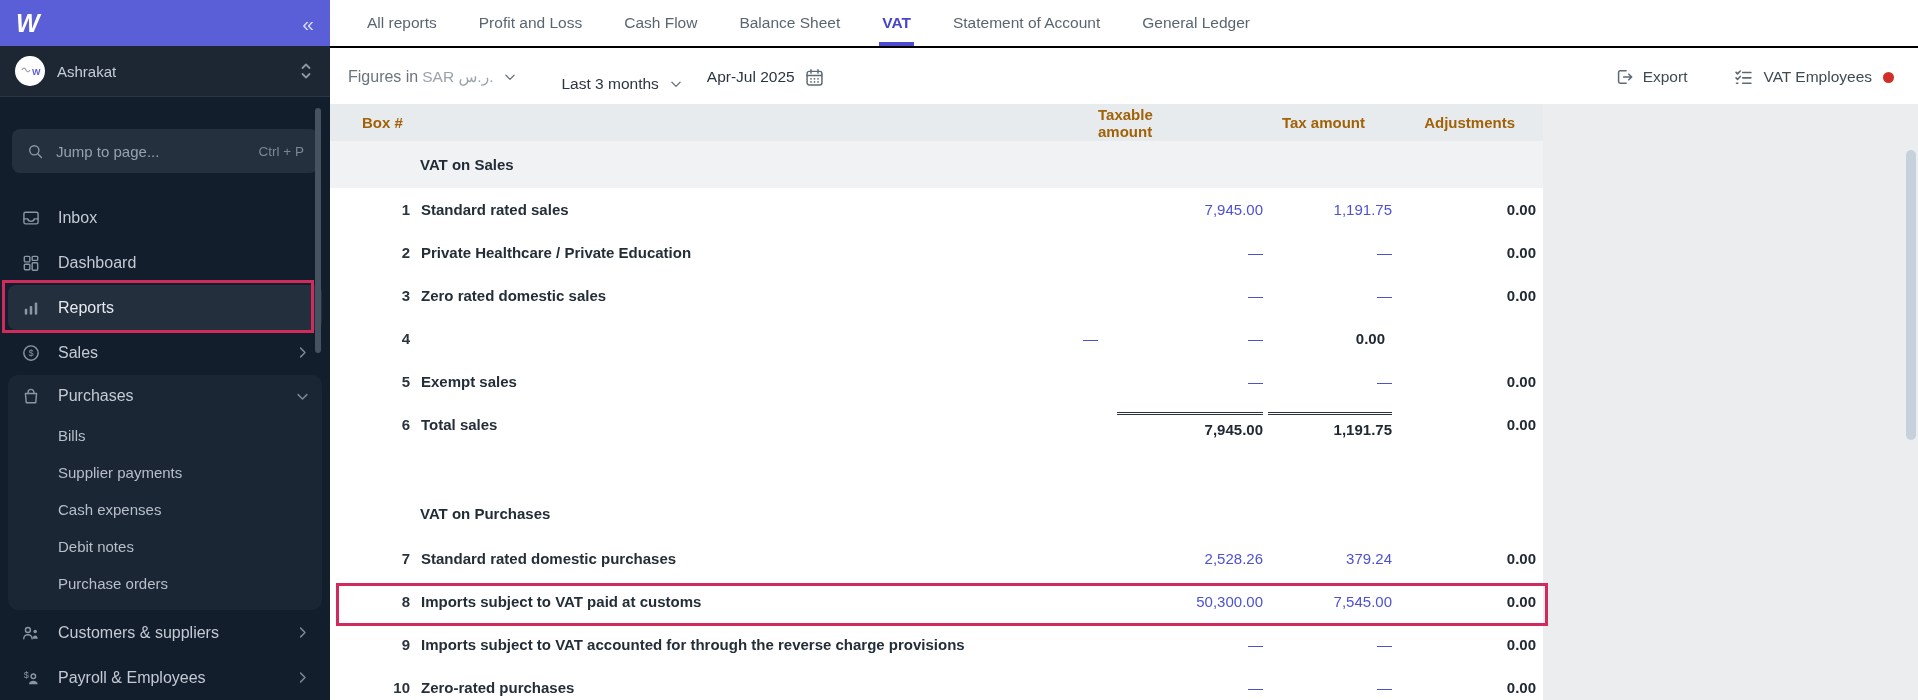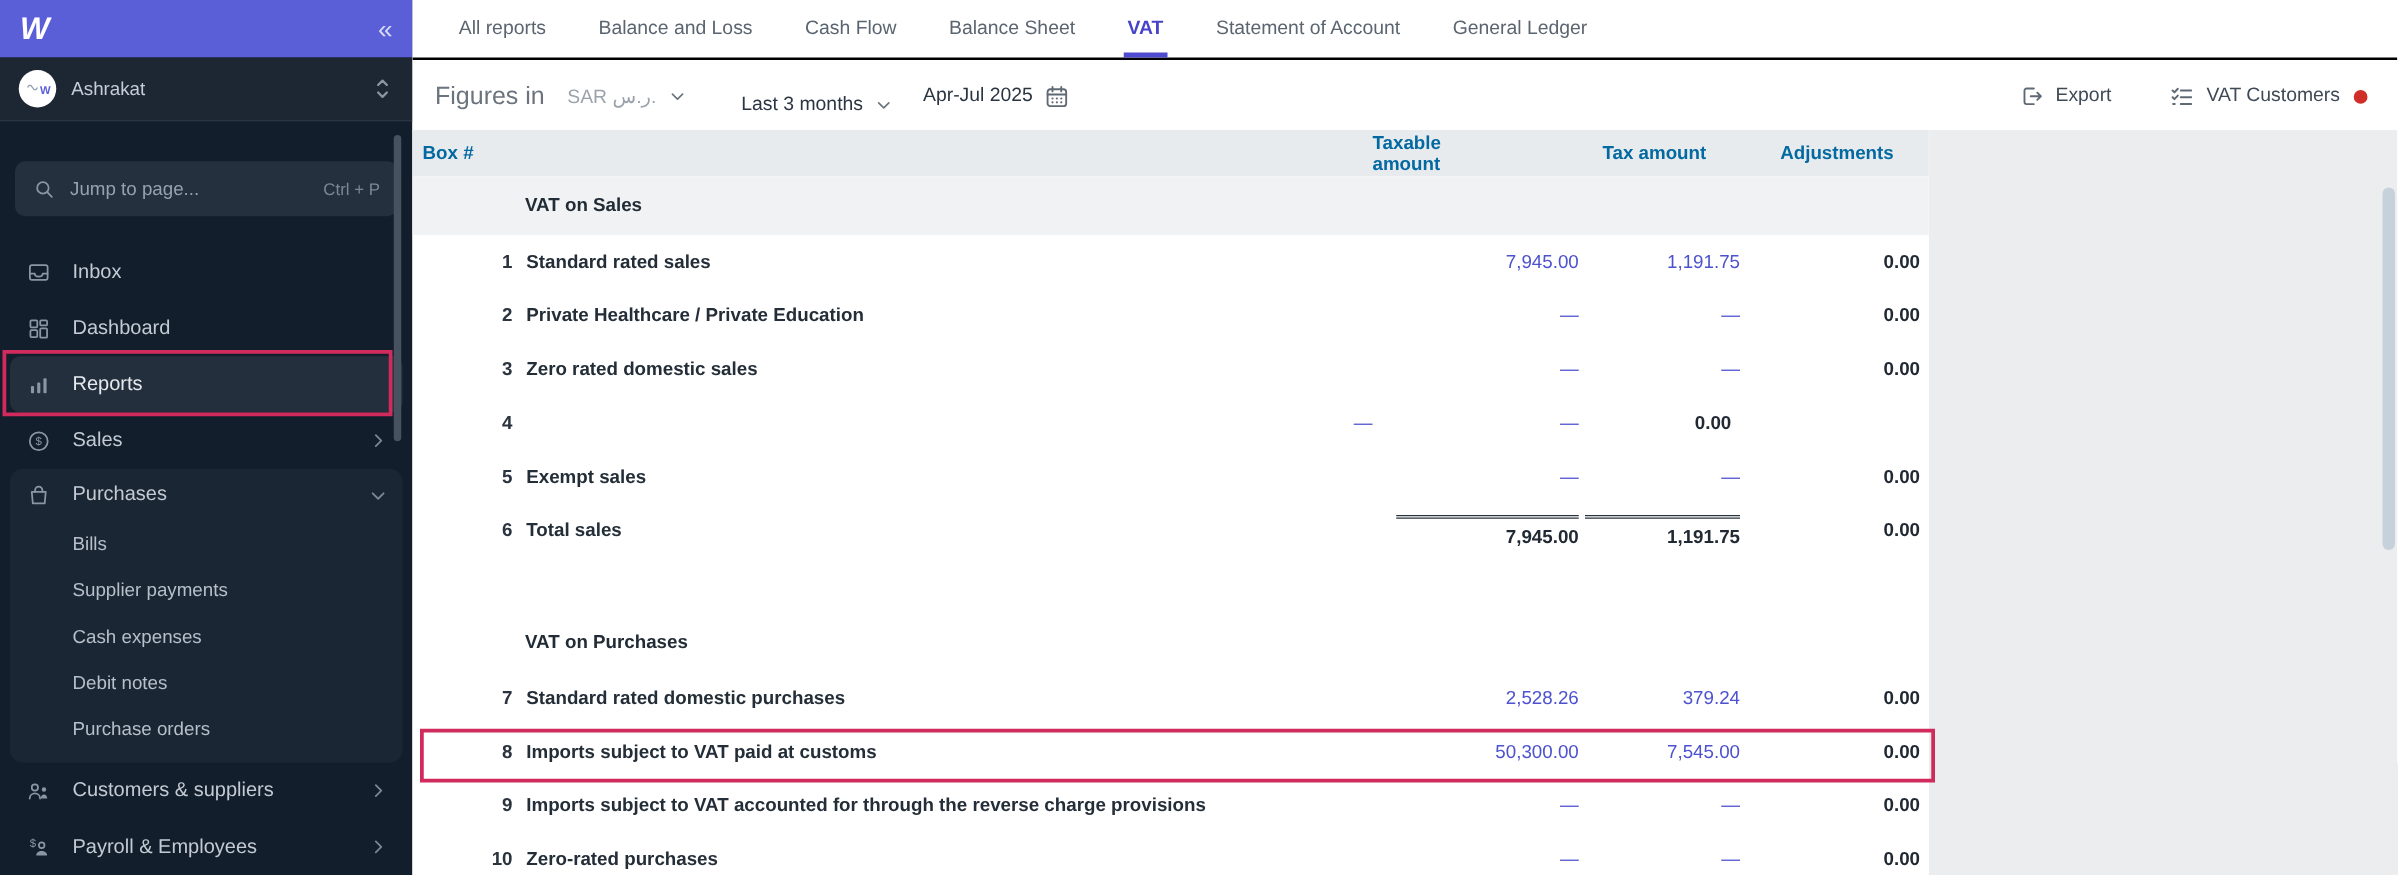--- a/index.html
+++ b/index.html
@@ -31,35 +31,35 @@
 
   
   .main{position:absolute;left:330px;top:0;right:0;height:700px;background:#fff;overflow:hidden;}
   .tabs{height:46px;border-bottom:2px solid #000000;display:flex;align-items:stretch;gap:42px;padding-left:37px;}
   .tab{font-size:15.5px;color:#5b6570;display:flex;align-items:center;position:relative;cursor:pointer;white-space:nowrap;}
   .tab.active{color:#4843cb;font-weight:600;}
   .tab.active::after{content:"";position:absolute;left:-3px;right:-3px;bottom:0;height:4px;background:#4f4bd0;}
   .toolbar{height:58px;display:flex;align-items:center;padding:0 24px 0 18px;background:#fff;}
   .tb-left{display:flex;align-items:center;}
   .tb-right{margin-left:auto;display:flex;align-items:center;gap:46px;}
-  .figures-label{color:#6b747e;font-size:20px;margin-right:18px;}
+  .figures-label{color:#6b747e;font-size:16px;margin-right:4px;}
   .currency-btn{display:flex;align-items:center;gap:10px;color:#9ba2ab;font-size:15.5px;cursor:pointer;}
   .chev-sm{color:#6a737d;display:flex;}
   .preset-btn{display:flex;align-items:center;gap:10px;color:#2b3542;font-size:15.5px;font-weight:500;margin-left:44px;cursor:pointer;margin-top:14px;}
   .range-btn{display:flex;align-items:center;gap:9px;color:#2b3542;font-size:15.5px;font-weight:500;margin-left:24px;cursor:pointer;}
   .range-btn .icon,.tb-btn .icon{color:#5f6974;display:flex;}
   .tb-btn{display:flex;align-items:center;gap:9px;color:#3f4a55;font-size:15.5px;font-weight:500;cursor:pointer;}
   .alert-dot{width:11px;height:11px;border-radius:50%;margin-left:2px;}
 
   .right-bg{position:absolute;left:1213px;top:104px;right:0;bottom:0;background:#ebedef;}
   .page-scroll{position:absolute;right:2px;top:150px;width:10px;height:290px;border-radius:5px;background:#c7d1dc;}
 
   
   .table-wrap{position:absolute;left:0;top:104px;width:1213px;background:#fff;}
-  .thead{height:37px;background:#e8ebee;display:grid;grid-template-columns:1fr 165px 129px 151px;align-items:center;font-size:15px;font-weight:600;color:#0369a1;}
+  .thead{height:37px;background:#e8ebee;display:grid;grid-template-columns:1fr 165px 129px 151px;align-items:center;font-size:15px;font-weight:600;color:#a16207;padding-left:24px;}
   .thead .h0{padding-left:8px;}
   .thead .h1{padding-right:85px;}
   .thead .h2{text-align:right;padding-right:27px;}
   .thead .h3{text-align:right;padding-right:28px;}
   .sec-title{height:47px;display:flex;align-items:center;padding-left:90px;font-size:15px;font-weight:700;color:#222c36;}
   .sec-title.shaded{background:#f0f2f4;}
   .sec.gap{margin-top:44px;}
   .trow{height:43px;display:grid;grid-template-columns:80px 1fr 165px 129px 151px;align-items:center;font-size:15px;}
   .c-num{text-align:right;font-weight:600;color:#2a333e;}
   .c-label{padding-left:11px;font-weight:600;color:#242e38;}
@@ -215,21 +215,21 @@
             </svg>
           </span>
         </div>
       </div>
     <div class="side-scroll"></div>
   </div>
 
   <div class="main">
     <div class="tabs" id="report-tabs">
         <span class="tab">All reports</span>
-        <span class="tab">Balance and Loss</span>
+        <span class="tab">Profit and Loss</span>
         <span class="tab">Cash Flow</span>
         <span class="tab">Balance Sheet</span>
         <span class="tab active">VAT</span>
         <span class="tab">Statement of Account</span>
         <span class="tab">General Ledger</span>
       </div>
 
     <div class="toolbar">
       <div class="tb-left">
         <span class="figures-label">Figures in</span>
@@ -278,21 +278,21 @@
           <span>Export</span>
         </span>
         <span class="tb-btn">
           <span class="icon">
             <svg width="21" height="21" viewBox="0 0 24 24" fill="none" stroke="currentColor" stroke-width="1.8" stroke-linecap="round" stroke-linejoin="round">
                 <path d="M3.5 6.2l1.7 1.7L8.3 4.6"></path>
                 <path d="M3.5 12.4l1.7 1.7 3.1-3.3"></path>
                 <path d="M11 6.2h9.5M11 12.4h9.5M11 18.6h9.5M4 18.6h1.5"></path>
               </svg>
           </span>
-          <span>VAT Customers</span>
+          <span>VAT Employees</span>
           <span class="alert-dot" id="alert-dot" style="background: rgb(207, 47, 40);"></span>
         </span>
       </div>
     </div>
 
     <div class="right-bg"></div>
 
     <div class="table-wrap">
       <div class="thead">
         <span class="h0">Box #</span>

